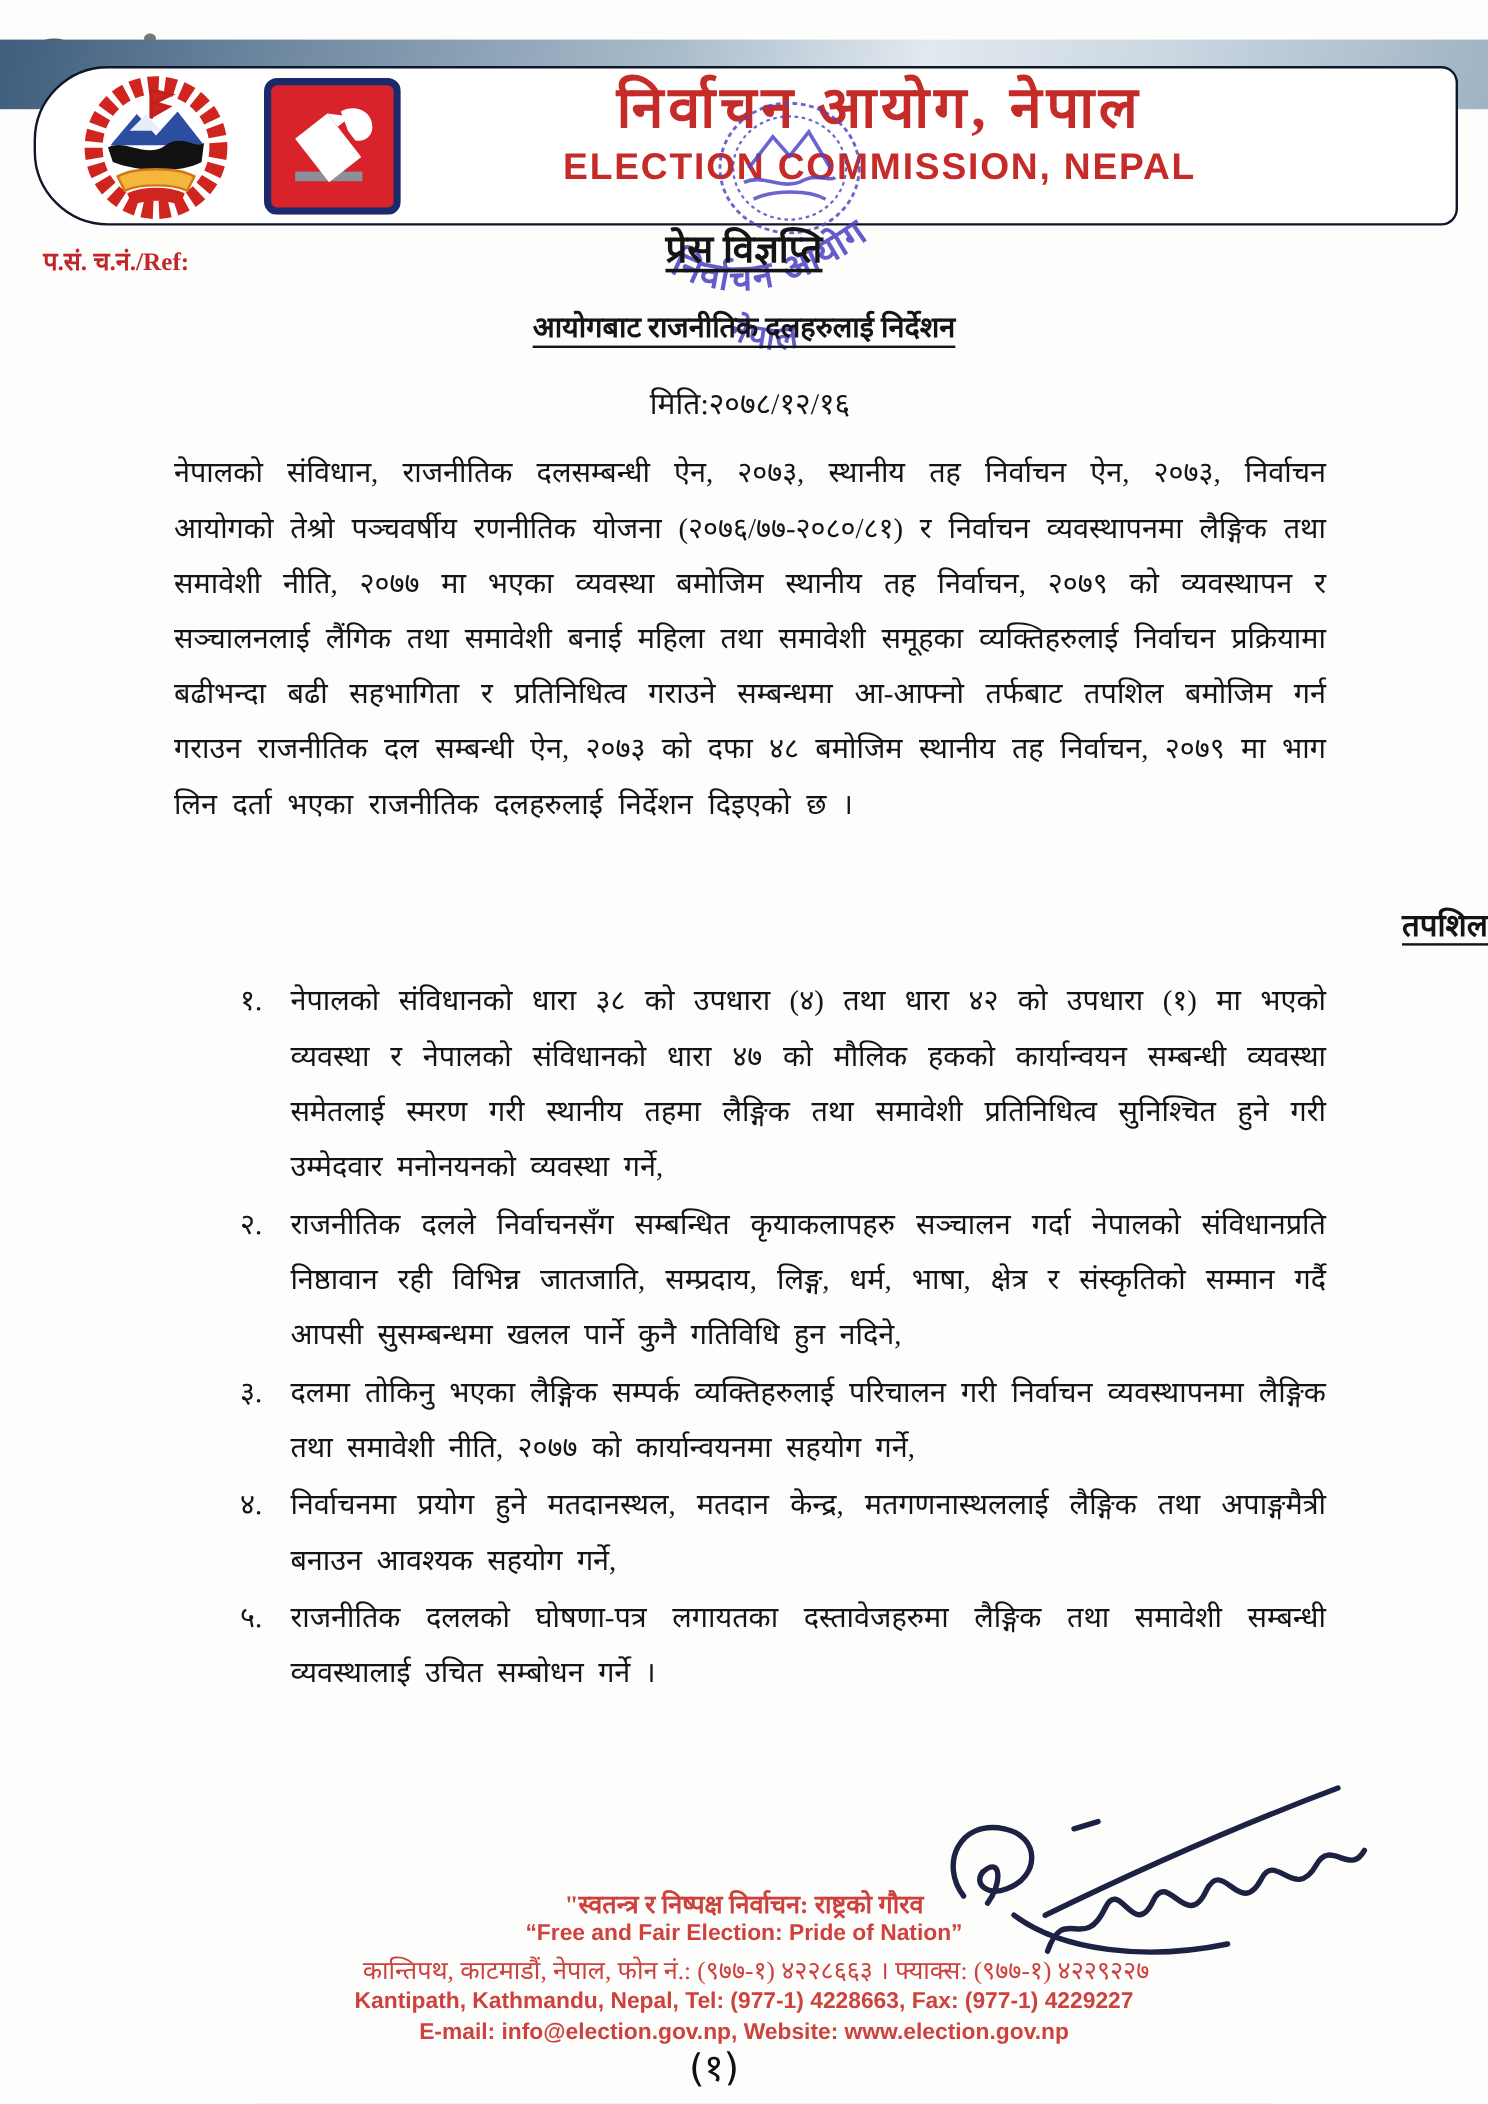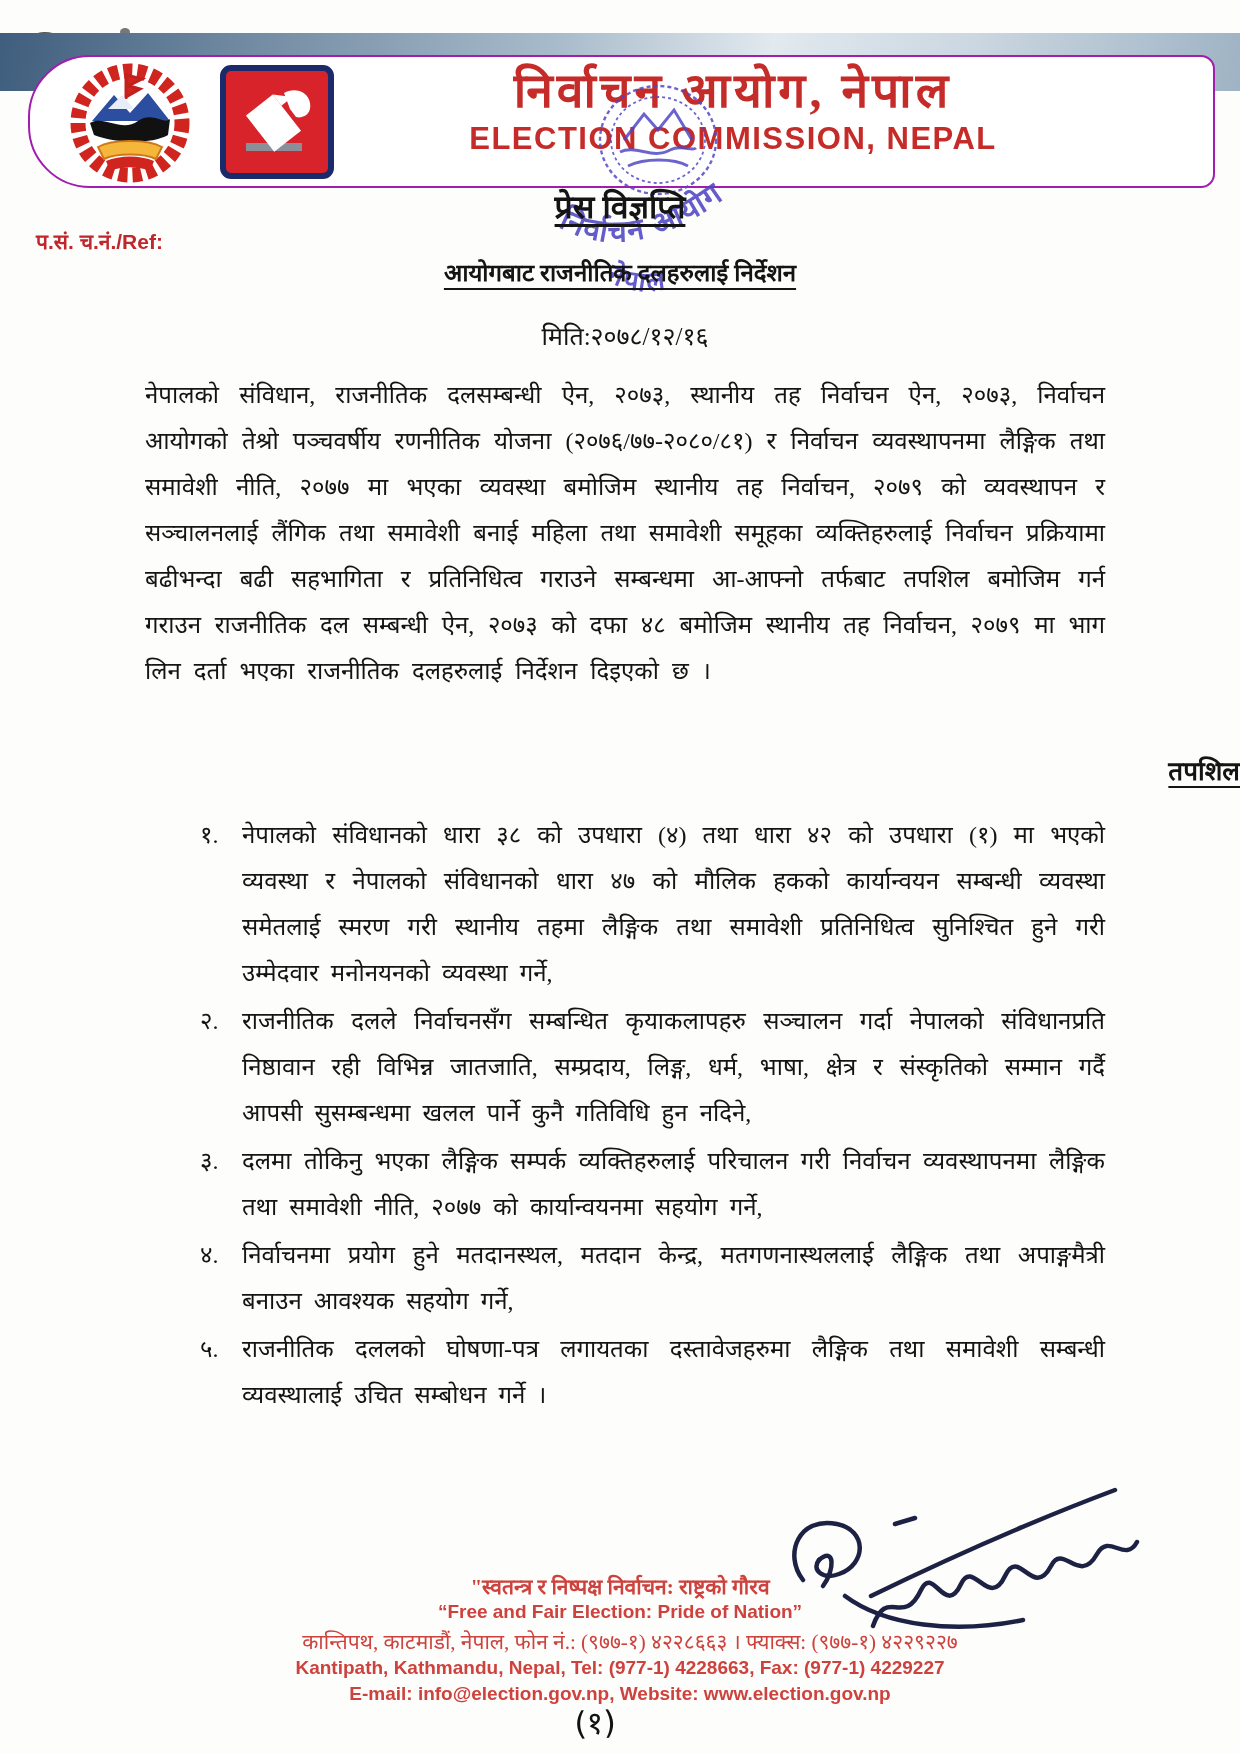--- a/index.html
+++ b/index.html
@@ -15,21 +15,21 @@
   }
 
   
   .top-band {
     position: absolute; left: 0; top: 33px; width: 1240px; height: 58px;
     background: linear-gradient(100deg, #3f5d7d 0%, #6d879f 18%, #a9bccb 45%, #e2e9ef 62%, #cbd7e1 78%, #9fb3c4 100%);
   }
   .letterhead-card {
     position: absolute; left: 28px; top: 55px; width: 1187px; height: 133px;
     background: #ffffff;
-    border: 2px solid #a21caf;
+    border: 2px solid #0f172a;
     border-radius: 62px 14px 14px 62px;
   }
   .emblem-wrap { position: absolute; left: 34px; top: 4px; width: 132px; height: 124px; }
   .eclogo-wrap { position: absolute; left: 190px; top: 8px; width: 114px; height: 114px; }
   .head-text {
     position: absolute; left: 318px; top: 10px; width: 770px; text-align: center;
   }
   .head-np {
     font-size: 48px; font-weight: bold; color: #c52b28;
     letter-spacing: 4px; line-height: 1.0;
@@ -46,22 +46,21 @@
   
   .stamp {
     position: absolute; left: 540px; top: 48px; width: 230px; height: 270px;
     opacity: 0.88;
   }
 
   
   .ref-line {
     position: absolute; left: 36px; top: 203px;
     color: #c0272d; font-weight: bold; font-size: 21px;
-    font-family: Liberation Sans, sans-serif;
-    margin-top: 24px;
+    font-family: Liberation Serif, serif;
   }
   .press-label {
     position: absolute; left: 0; top: 184px; width: 1240px; text-align: center;
     font-size: 32px; font-weight: bold;
     text-decoration: underline; text-underline-offset: 6px;
   }
   .doc-title {
     position: absolute; left: 0; top: 255px; width: 1240px; text-align: center;
     font-size: 24px; font-weight: bold;
     text-decoration: underline; text-underline-offset: 7px;

